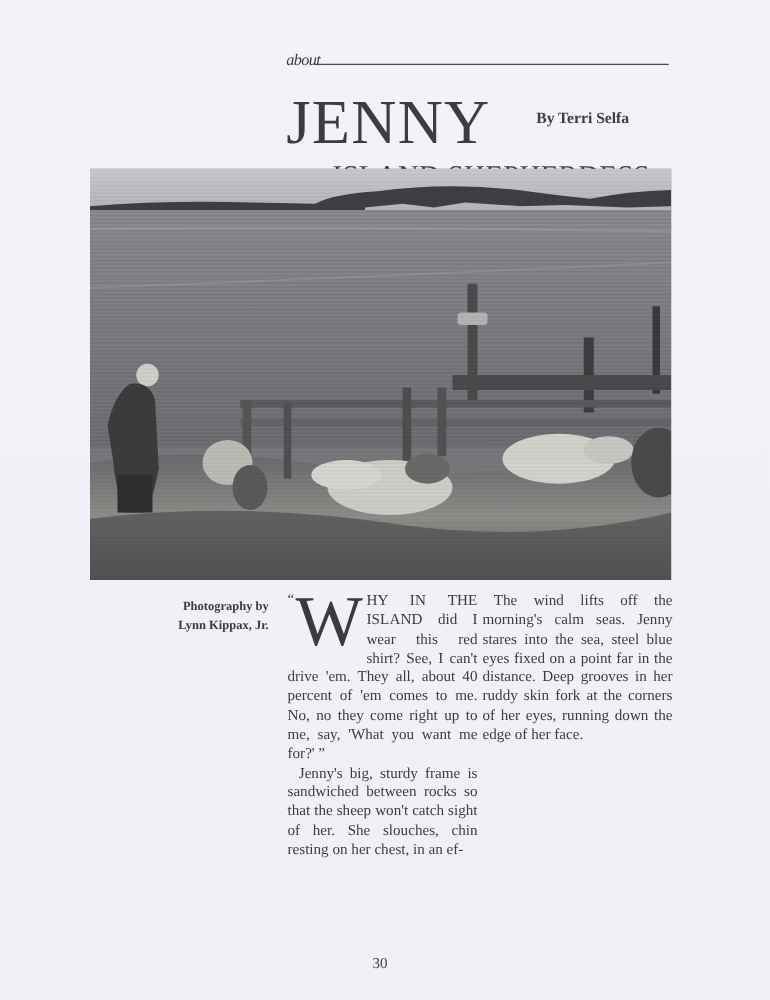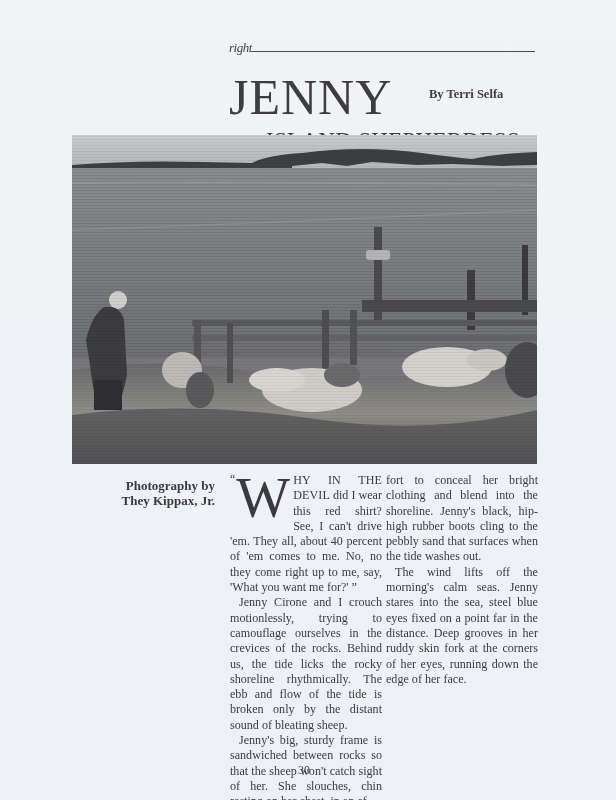--- a/index.html
+++ b/index.html
@@ -17,40 +17,40 @@
   .salt-rule { position: absolute; left: 251px; top: 51px; width: 284px; height: 1px; background: #4a4a50; }
   .title { position: absolute; left: 229px; top: 64px; font-family: "Liberation Serif", serif; font-size: 50px; line-height: 66px; color: #3c3c41; letter-spacing: 1px; margin: 0; font-weight: normal; }
   .byline { position: absolute; left: 429px; top: 87px; font-family: "Liberation Serif", serif; font-weight: bold; font-size: 12.5px; color: #3d3d42; text-align: right; }
   .subtitle { position: absolute; left: 266px; top: 84px; font-family: "Liberation Serif", serif; font-size: 23px; line-height: 24px; color: #3d3d42; letter-spacing: 0.3px; margin-top: 45px; }
 
   
   .photo { position: absolute; left: 72px; top: 135px; width: 465px; height: 329px; overflow: hidden; background: #77777c; }
   .photo svg { display: block; }
 
   
-  .credit { position: absolute; left: 100px; top: 478px; width: 115px; text-align: right; font-family: "Liberation Serif", serif; font-weight: bold; font-size: 13px; line-height: 15px; color: #3a3a40; }
+  .credit { position: absolute; left: 100px; top: 478px; width: 115px; text-align: right; font-family: "Liberation Serif", serif; font-weight: bold; font-size: 10px; line-height: 15px; color: #3a3a40; }
 
   
   .col { position: absolute; top: 473px; width: 152px; font-family: "Liberation Serif", serif; font-size: 12.1px; line-height: 15.3px; color: #3b3b40; text-align: justify; }
   .col p { margin: 0; text-indent: 9px; }
   .col p.first { text-indent: 0; }
   .col1 { left: 230px; }
   .col2 { left: 386px; }
   .dropcap { float: left; font-size: 57px; line-height: 44px; margin: 3px 3px 0 0; color: #3a3a40; font-family: "Liberation Serif", serif; }
   .openq { float: left; font-size: 12px; line-height: 12px; margin-right: 1px; }
   .caps { letter-spacing: 0.1px; }
 
   .page-number { position: absolute; left: 298px; top: 763px; font-family: "Liberation Serif", serif; font-size: 12px; color: #3c3c42; }
 </style>
 </head>
 <body>
 
 <div class="page">
 
-  <span class="salt">right</span>
+  <span class="salt">about</span>
   <div class="salt-rule"></div>
   <h1 class="title">JENNY</h1>
   <div class="byline">By Terri Selfa</div>
   <div class="subtitle">ISLAND SHEPHERDESS</div>
 
   <div class="photo">
     <svg width="465" height="329" viewBox="0 0 465 329">
       <defs>
         <linearGradient id="sky" x1="0" y1="0" x2="0" y2="1">
           <stop offset="0" stop-color="#c9cacd"></stop>
@@ -106,30 +106,28 @@
 
       <ellipse cx="46" cy="165" rx="9" ry="9" fill="#d0cfcc"></ellipse>
       <path d="M32 172 Q48 170 52 185 L55 240 Q50 265 44 275 L26 275 Q20 250 18 230 L14 205 Q20 180 32 172 Z" fill="#3c3c3e"></path>
       <rect x="22" y="245" width="28" height="30" fill="#2e2e30"></rect>
       <rect x="0" y="0" width="465" height="329" fill="url(#grain)"></rect>
     </svg>
   </div>
 
   <div class="credit">
     <div>Photography by</div>
-    <div>They Kippax, Jr.</div>
+    <div>Lynn Kippax, Jr.</div>
   </div>
 
   <div class="col col1">
     <p class="first">
-      <span class="openq">“</span><span class="dropcap">W</span><span class="caps">HY IN THE DEVIL</span><span> did I wear this red shirt? See, I can't drive 'em. They all, about 40 percent of 'em comes to me. No, no they come right up to me, say, 'What you want me for?' ”</span>
+      <span class="openq">“</span><span class="dropcap">W</span><span class="caps">HY IN THE ISLAND</span><span> did I wear this red shirt? See, I can't drive 'em. They all, about 40 percent of 'em comes to me. No, no they come right up to me, say, 'What you want me for?' ”</span>
     </p>
-    <p>Jenny Cirone and I crouch motionlessly, trying to camouflage ourselves in the crevices of the rocks. Behind us, the tide licks the rocky shoreline rhythmically. The ebb and flow of the tide is broken only by the distant sound of bleating sheep.</p>
     <p>Jenny's big, sturdy frame is sandwiched between rocks so that the sheep won't catch sight of her. She slouches, chin resting on her chest, in an ef-</p>
   </div>
 
   <div class="col col2">
-    <p class="first">fort to conceal her bright clothing and blend into the shoreline. Jenny's black, hip-high rubber boots cling to the pebbly sand that surfaces when the tide washes out.</p>
     <p>The wind lifts off the morning's calm seas. Jenny stares into the sea, steel blue eyes fixed on a point far in the distance. Deep grooves in her ruddy skin fork at the corners of her eyes, running down the edge of her face.</p>
   </div>
 
   <div class="page-number">30</div>
 </div>
 
 </body></html>

